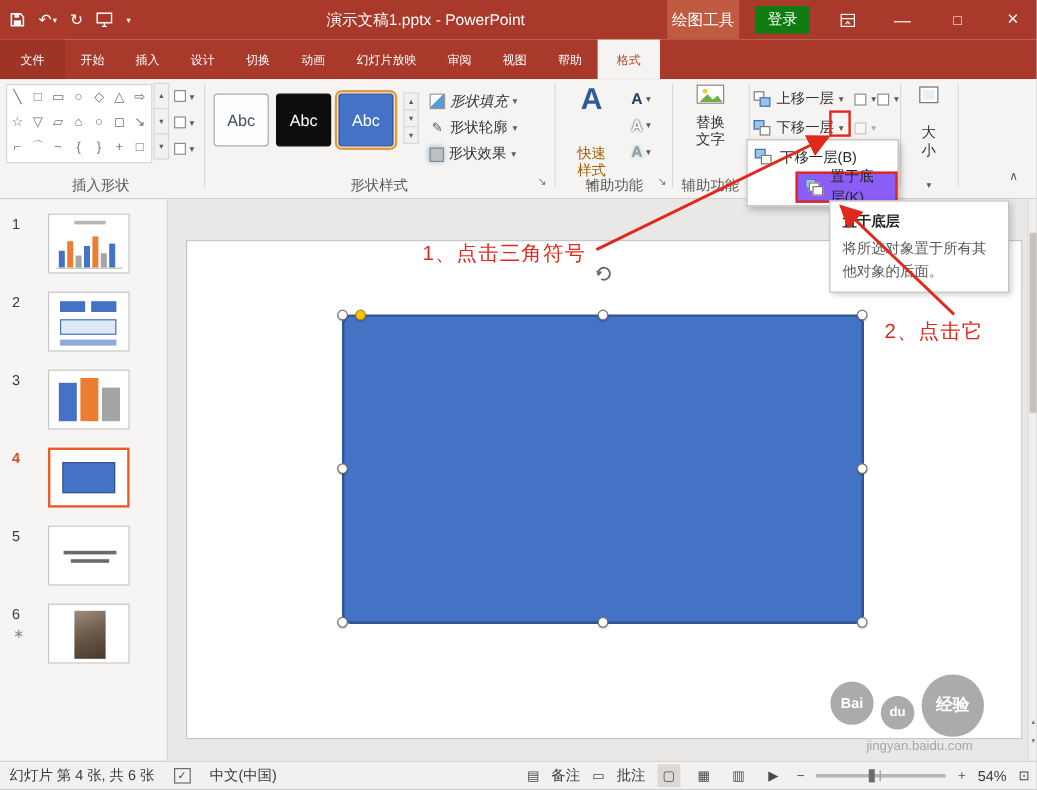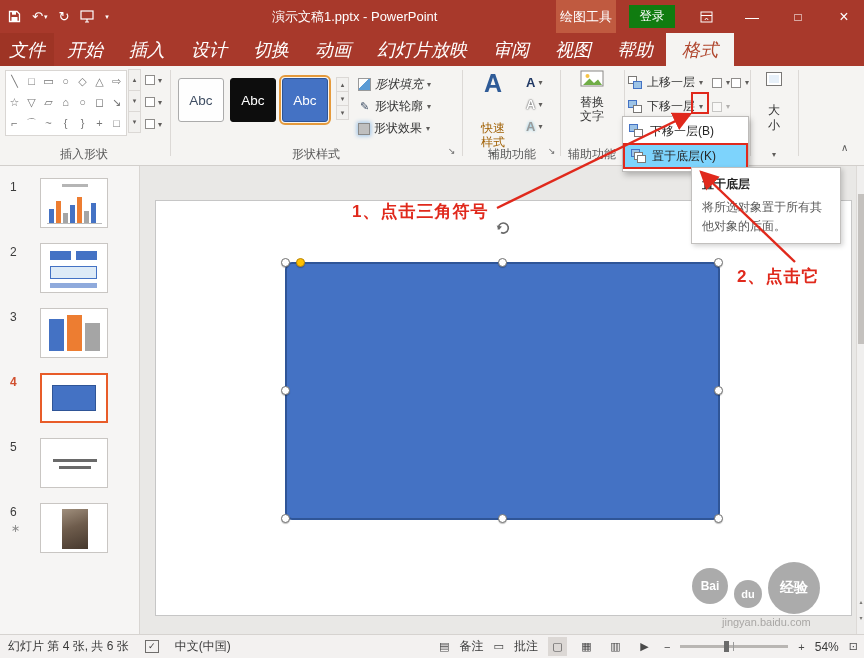--- a/index.html
+++ b/index.html
@@ -18,21 +18,21 @@
   .signin { position:absolute; left:629px; top:5px; width:46px; height:23px; background:#107C10;
             display:flex; align-items:center; justify-content:center; font-size:12.5px; }
   .wc { position:absolute; top:0; height:33px; display:flex; align-items:center; justify-content:center; color:#fff; }
   .wc-ribbon { left:688px; width:36px; }
   .wc-min { left:734px; width:36px; font-size:14px; }
   .wc-max { left:780px; width:36px; font-size:12px; }
   .wc-close { left:826px; width:36px; font-size:16px; }
 
   
   #tabsrow { position:absolute; left:0; top:33px; width:864px; height:33px; background:#A8392B; display:flex; align-items:stretch; }
-  .tab { display:flex; align-items:center; padding:0 13px; color:#fff; font-size:18px; white-space:nowrap;font-style:italic; }
+  .tab { display:flex; align-items:center; padding:0 13px; color:#fff; font-size:10px; white-space:nowrap; }
   .tab.file { background:#9E3425; width:54px; justify-content:center; padding:0; }
   .tab.active { background:#F5F4F2; color:#B0472F; padding:0 16px; }
   .tellme { display:flex; align-items:center; gap:6px; margin-left:14px; color:rgba(255,255,255,.93); font-size:12.5px; }
   .bulb { width:11px; height:11px; border-radius:50%; background:#F7D154; border:1px solid #E8C04A; }
   .share { position:absolute; right:8px; top:33px; height:33px; display:flex; align-items:center; gap:5px; color:#fff; font-size:13px; }
 
   
   #ribbon { position:absolute; left:0; top:66px; width:864px; height:100px; background:#F5F4F2; border-bottom:1px solid #D2CFCC; }
   .gsep { position:absolute; top:4px; height:86px; width:1px; background:#DCD9D6; }
   .glabel { position:absolute; top:80px; text-align:center; font-size:12px; color:#5A5A5A; }
@@ -101,27 +101,27 @@
 
   
   #vscroll { position:absolute; left:856px; top:166px; width:8px; height:468px; background:#F0EFEE; border-left:1px solid #DDDAD7; }
   #vthumb { position:absolute; left:1px; top:28px; width:6px; height:150px; background:#C4C1BE; }
   .sb-btn { position:absolute; left:0; width:8px; text-align:center; font-size:6px; color:#7A7876; }
 
   
   #menu { position:absolute; left:622px; top:116px; width:127px; background:#fff; border:1px solid #BDBBB9;
           box-shadow:2px 3px 6px rgba(0,0,0,.25); padding:2px 0; z-index:50; }
   .menu-item { height:24px; display:flex; align-items:center; gap:6px; padding:0 8px 0 6px; font-size:12px; color:#262626; }
-  .menu-item.hot { background:#7dd3fc; border:2px solid #E0291C; height:26px; }
+  .menu-item.hot { background:#8b5cf6; border:2px solid #E0291C; height:26px;margin-left:40px; }
   #tooltip { position:absolute; left:691px; top:167px; width:150px; background:#fff; border:1px solid #C2C0BE;
              box-shadow:2px 2px 5px rgba(0,0,0,.18); padding:8px 10px; z-index:55; }
   #tooltip .tt-title { font-size:12px; font-weight:bold; color:#262626; margin-bottom:5px; }
   #tooltip .tt-body { font-size:12px; color:#595959; line-height:1.55; }
   .redbox1 { position:absolute; left:691px; top:92px; width:18px; height:22px; border:2px solid #E0291C; z-index:60; }
-  .anno { position:absolute; font-size:17px; font-weight:bold; color:#E0291C; letter-spacing:1px; z-index:75; white-space:nowrap; }
+  .anno { position:absolute; font-size:17px; font-weight:normal; color:#E0291C; letter-spacing:1px; z-index:75; white-space:nowrap; }
   #arrows { position:absolute; left:0; top:0; z-index:80; pointer-events:none; }
 
   
   .wm-c { position:absolute; border-radius:50%; background:rgba(148,148,148,.78); color:#fff; display:flex;
           align-items:center; justify-content:center; font-weight:bold; z-index:30; }
   .wm-url { position:absolute; left:722px; top:616px; font-size:11px; color:#A9A7A5; z-index:30; }
 
   
   #statusbar { position:absolute; left:0; top:634px; width:864px; height:24px; background:#F3F1F0;
                border-top:1px solid #D6D3D0; display:flex; align-items:center; font-size:12px; color:#3B3B3B; }

